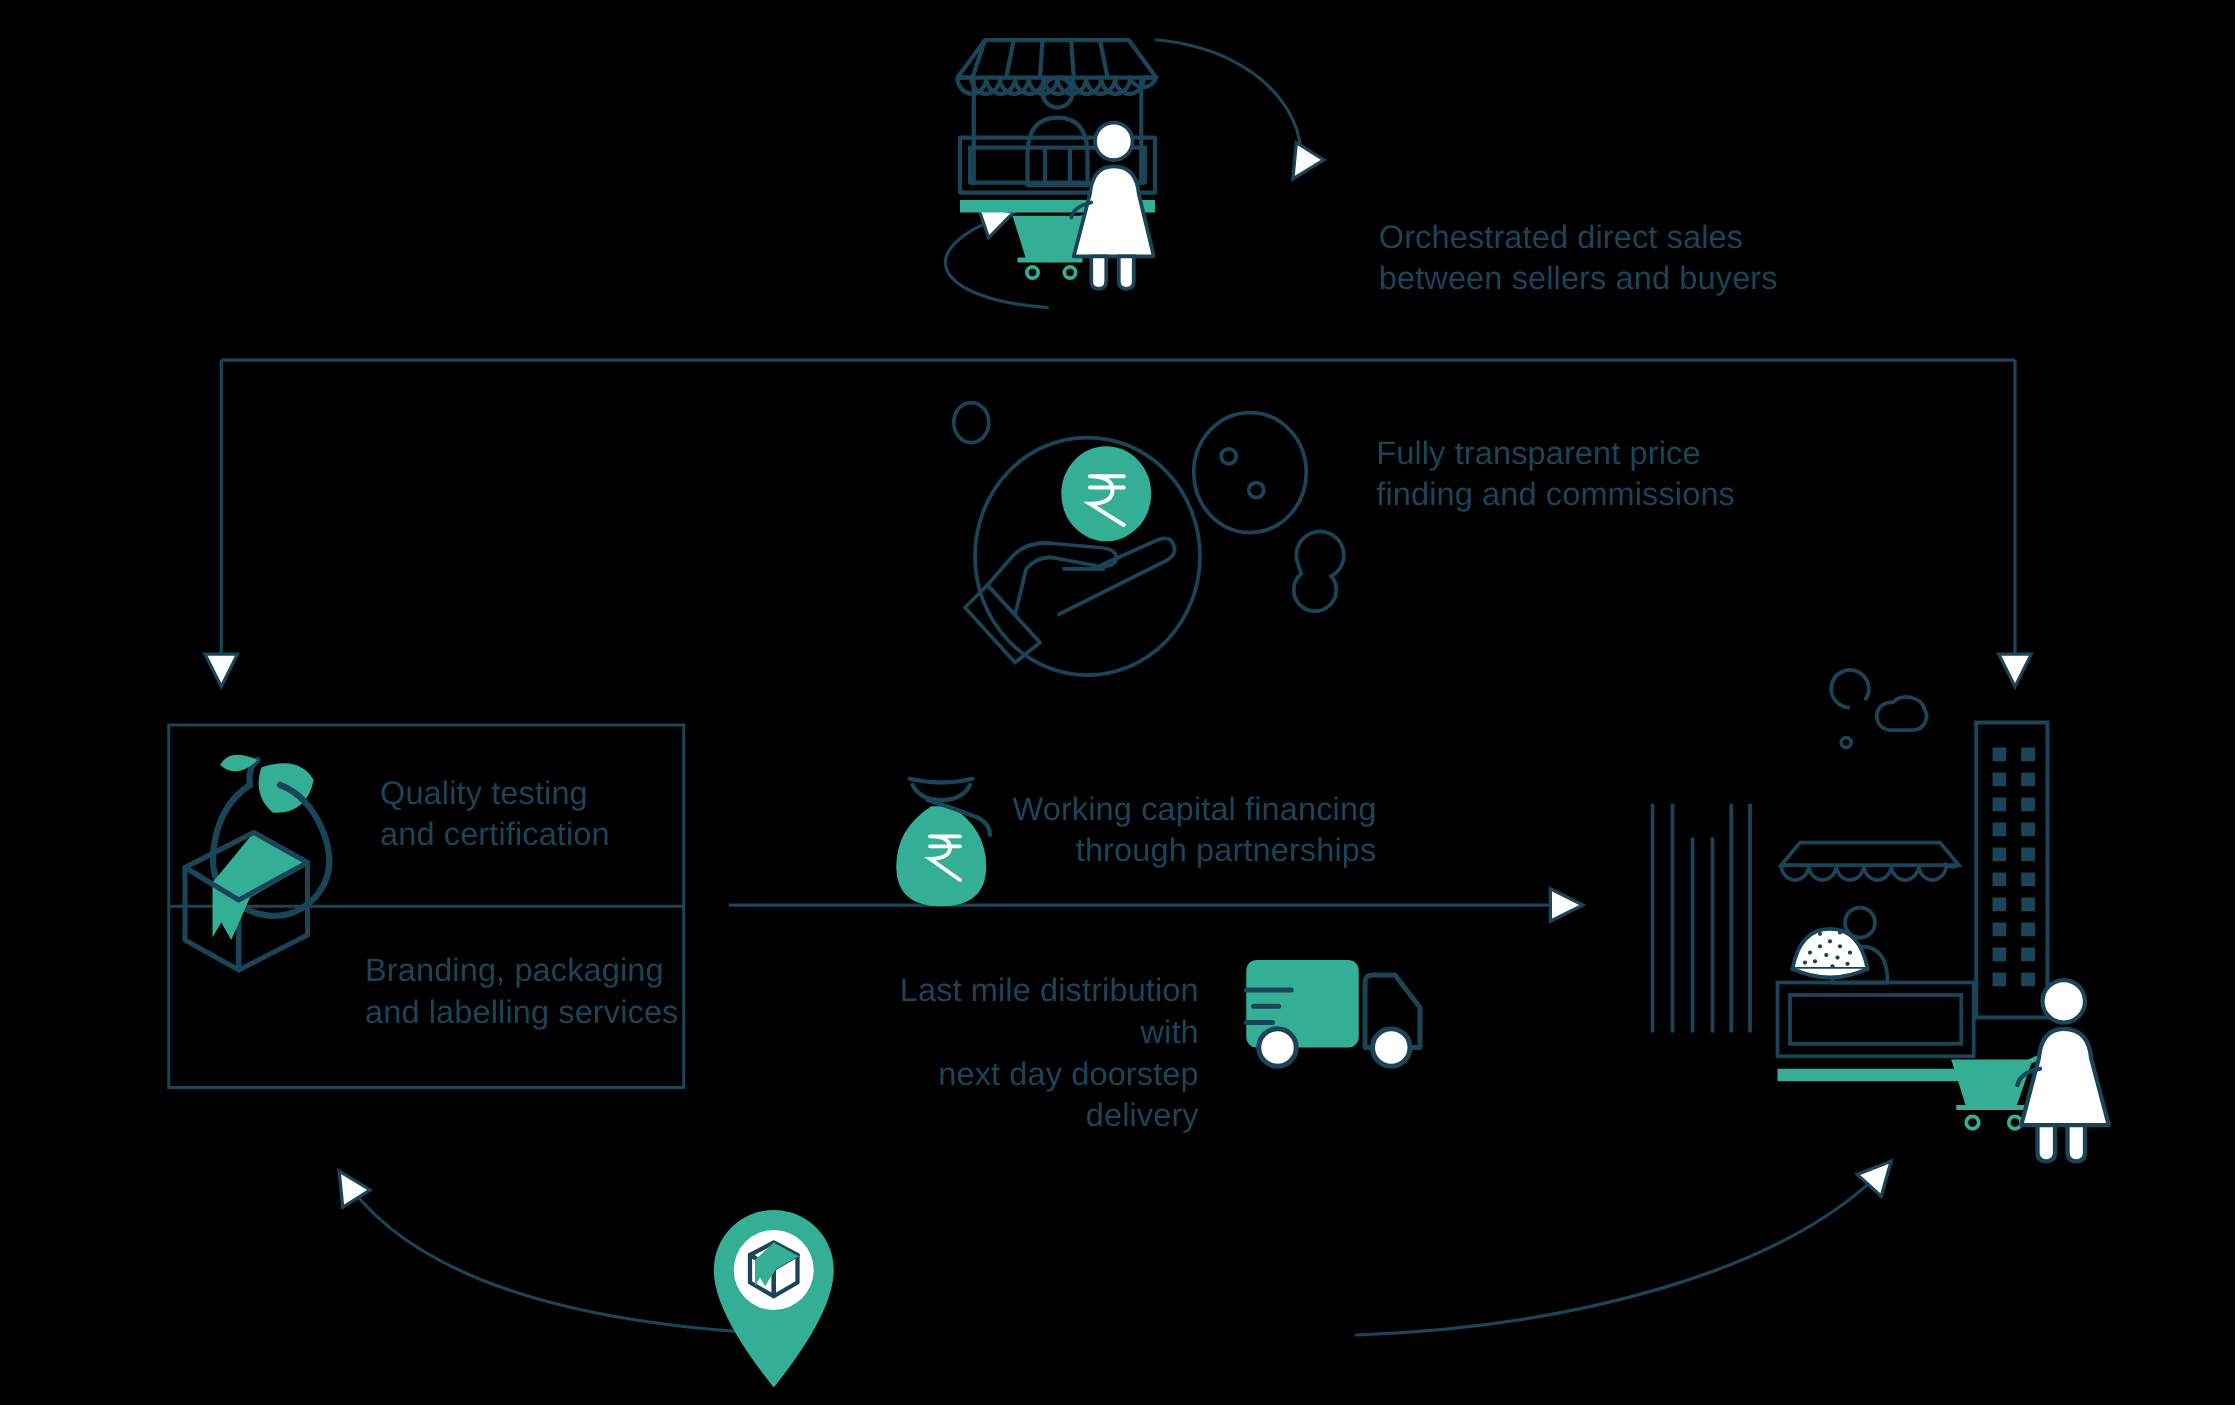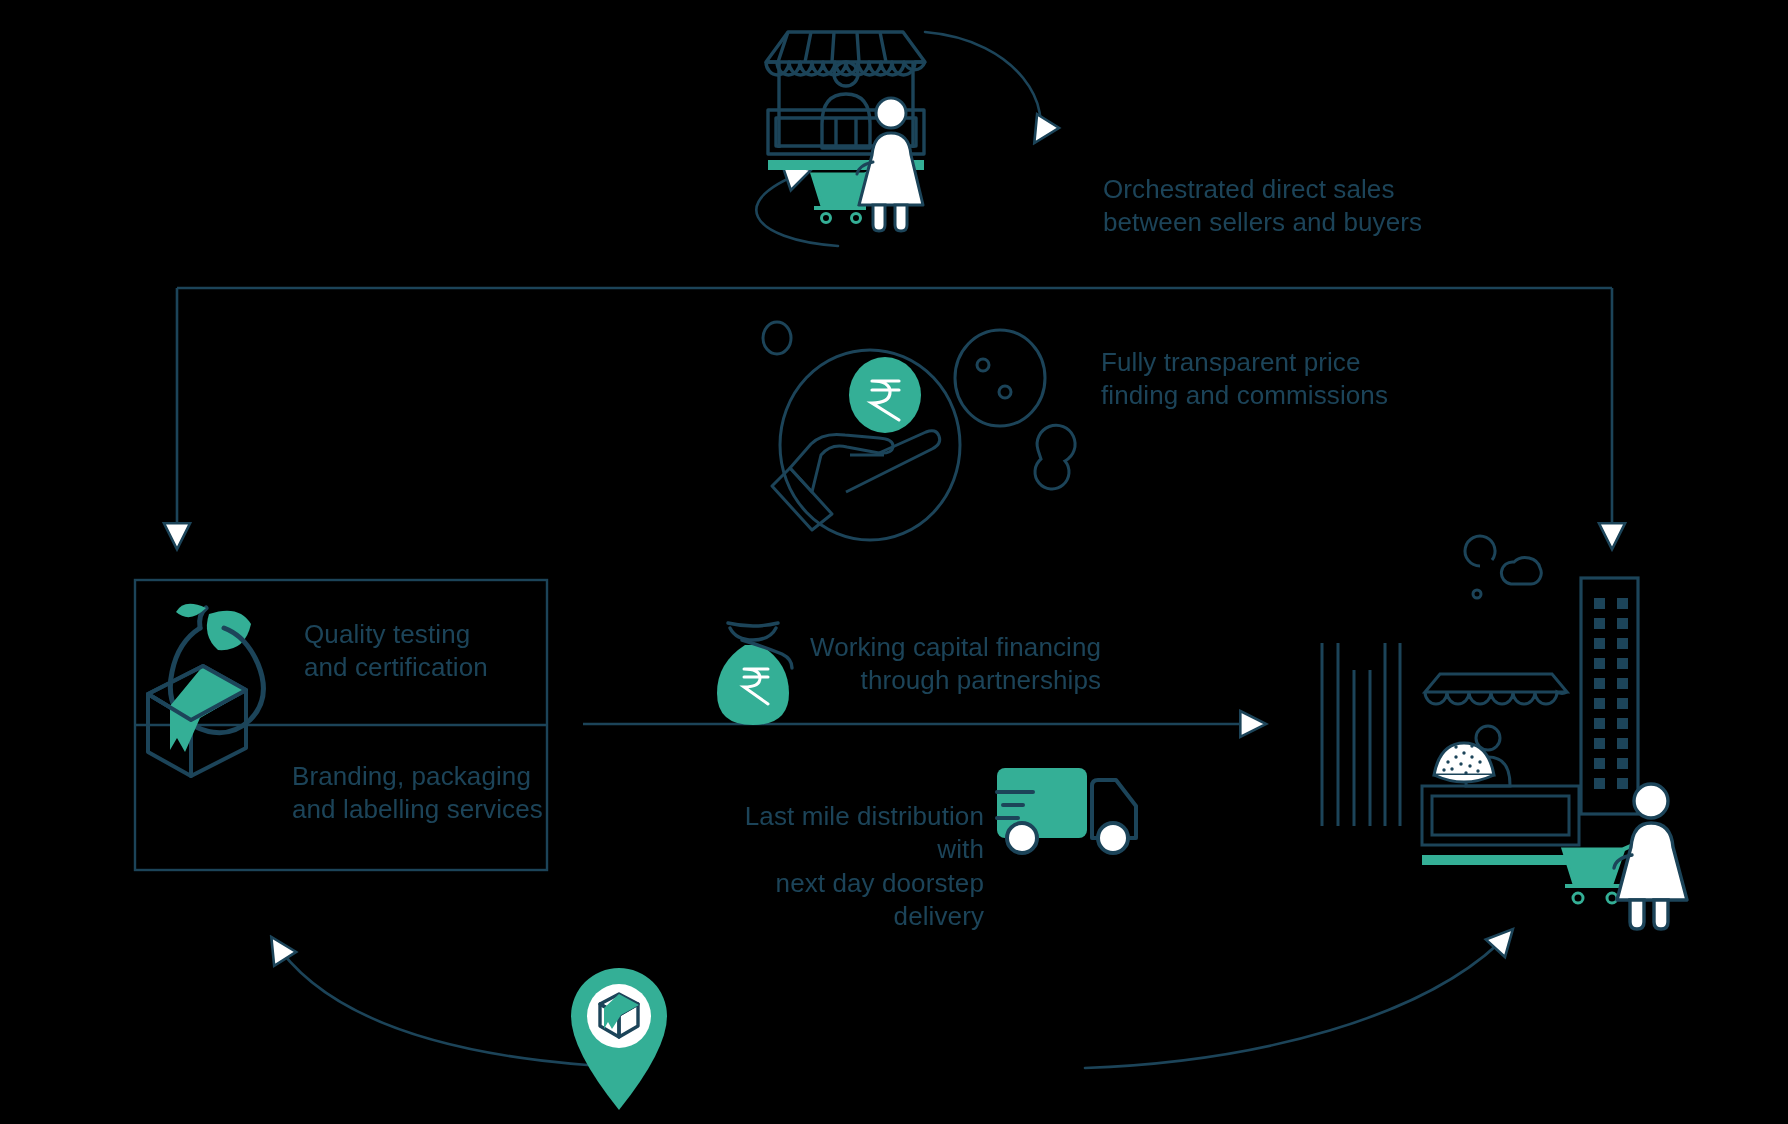--- a/index.html
+++ b/index.html
@@ -244,17 +244,17 @@
 
   <div class="cap" style="left:292px; top:618px;margin-left:12px;">Quality testing
 and certification</div>
 
   <div class="cap" style="left:292px; top:760px;">Branding, packaging
 and labelling services</div>
 
   <div class="cap" style="left:810px; top:631px;text-align:right;">Working capital financing
 through partnerships</div>
 
-  <div class="cap r" style="left:701px; top:776px; width:283px;margin-top:24px;">Last mile distribution with
+  <div class="cap r" style="left:676px; top:776px; width:283px;">Last mile distribution with
 next day doorstep delivery</div>
 
 
 </div>
 
 </body></html>

